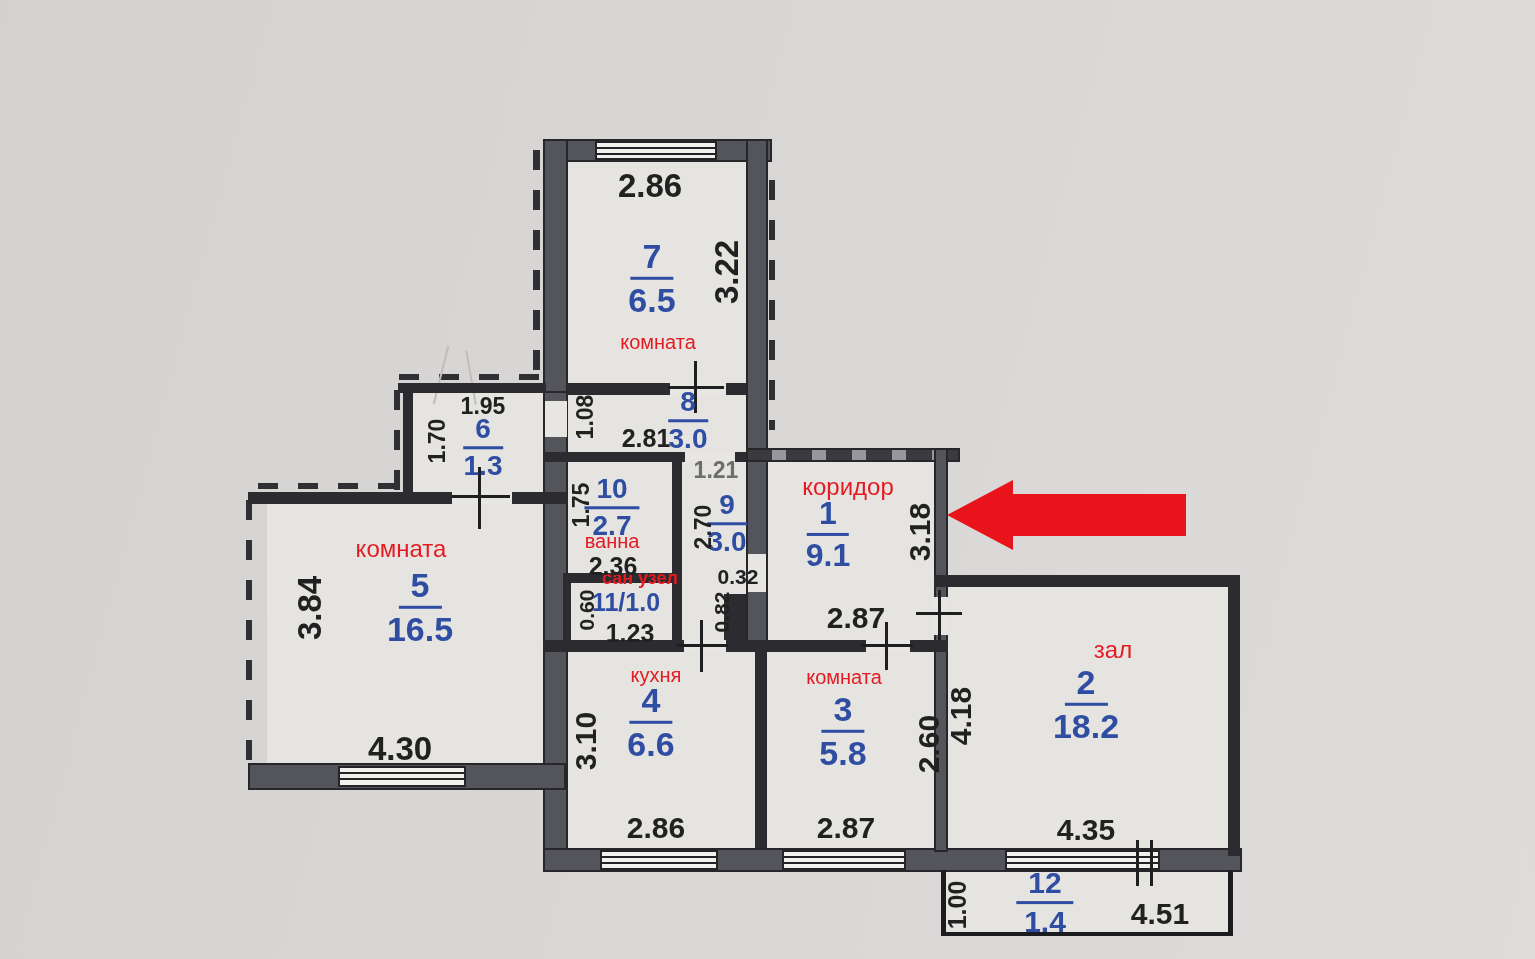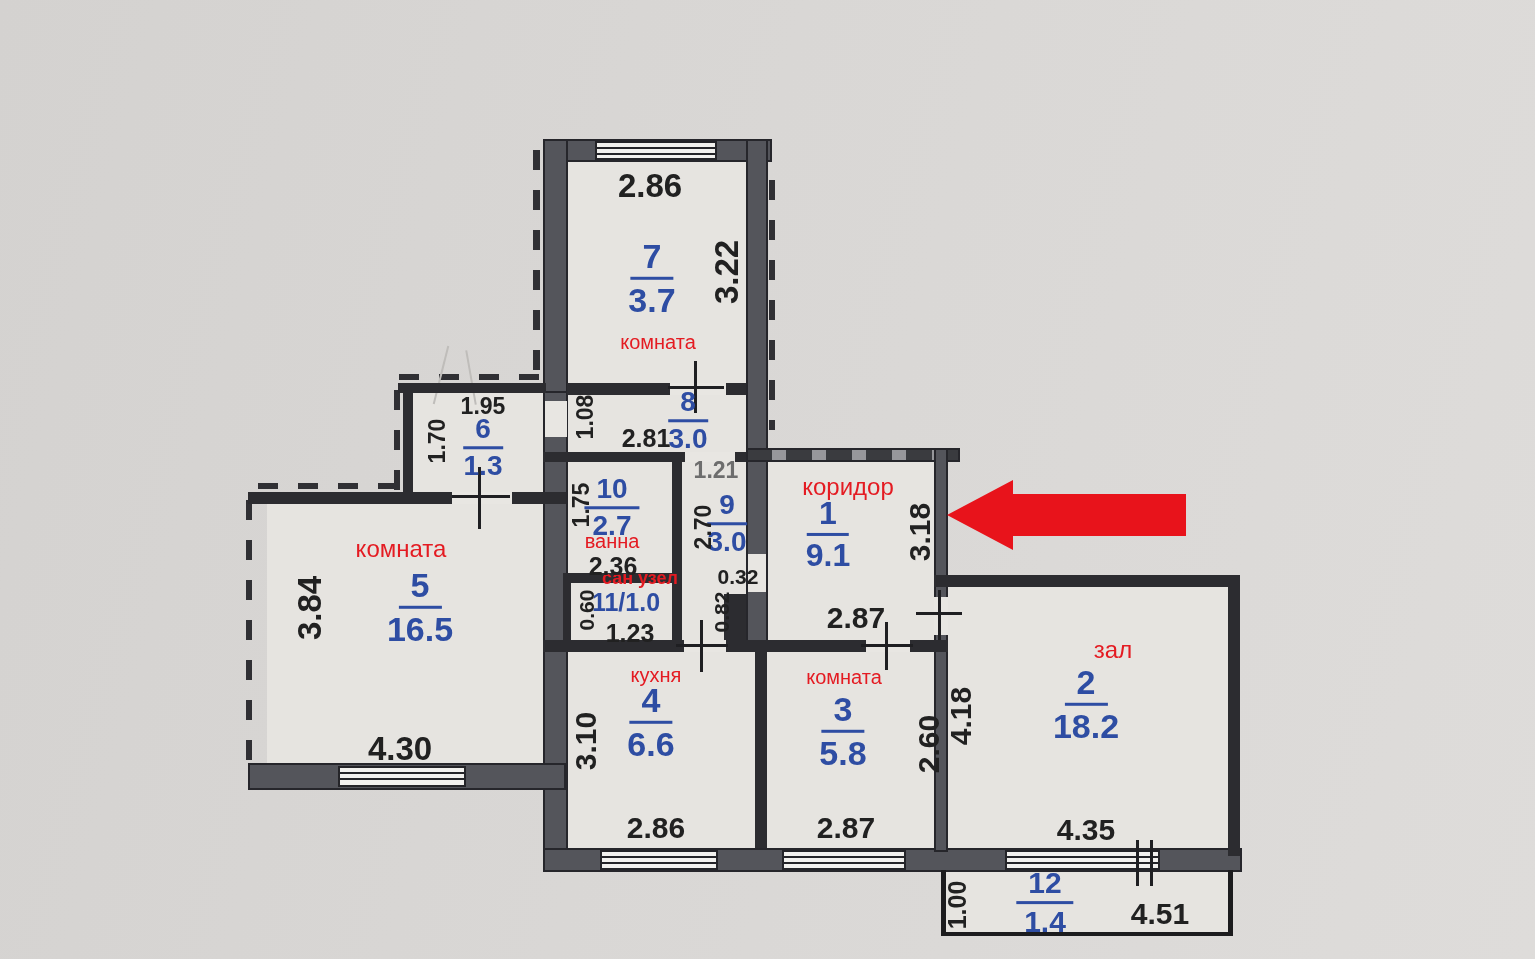--- a/index.html
+++ b/index.html
@@ -112,21 +112,21 @@
   <div class="tick" style="left:676px;top:644px;width:52px;height:3px"></div>
   <div class="tick" style="left:885px;top:622px;width:3px;height:48px"></div>
   <div class="tick" style="left:861px;top:644px;width:52px;height:3px"></div>
   <div class="tick" style="left:938px;top:590px;width:3px;height:50px"></div>
   <div class="tick" style="left:916px;top:612px;width:46px;height:3px"></div>
   <div class="tick" style="left:1136px;top:840px;width:3px;height:46px"></div>
   <div class="tick" style="left:1150px;top:840px;width:3px;height:46px"></div>
 
   <div class="frac f34" style="left:652px;top:278px">
     <span class="num">7</span>
-    <span class="ar">3.7</span>
+    <span class="ar">6.5</span>
   </div>
   <div class="frac f28" style="left:483px;top:448px">
     <span class="num">6</span>
     <span class="ar">1.3</span>
   </div>
   <div class="frac f28" style="left:688px;top:421px">
     <span class="num">8</span>
     <span class="ar">3.0</span>
   </div>
   <div class="frac f28" style="left:612px;top:508px">

